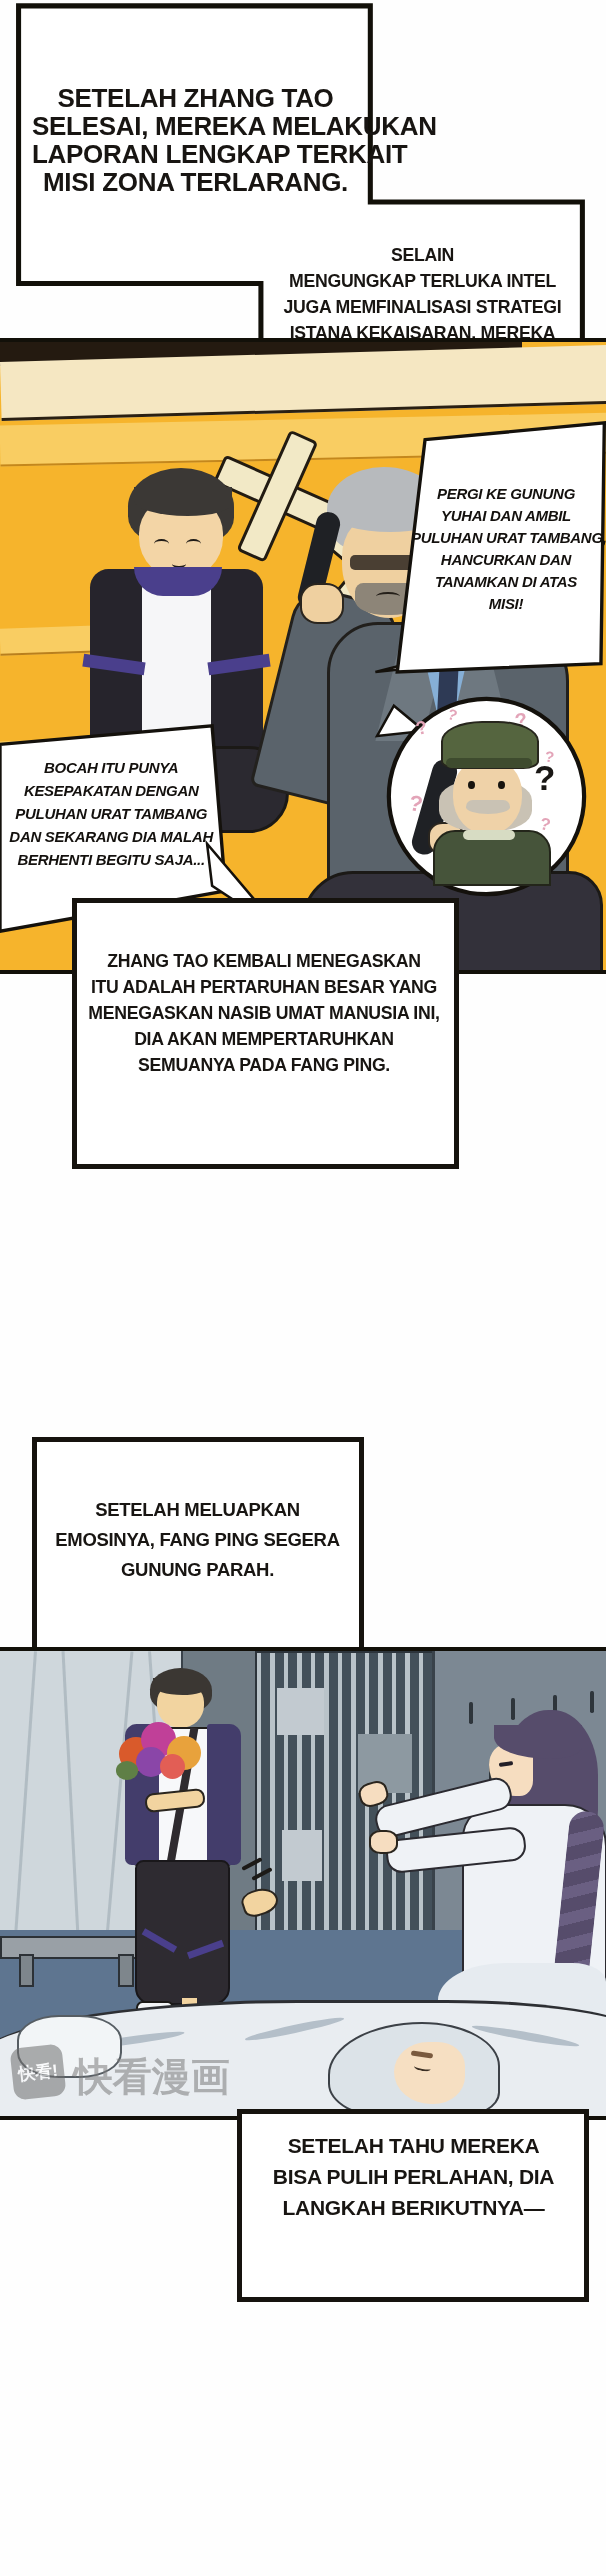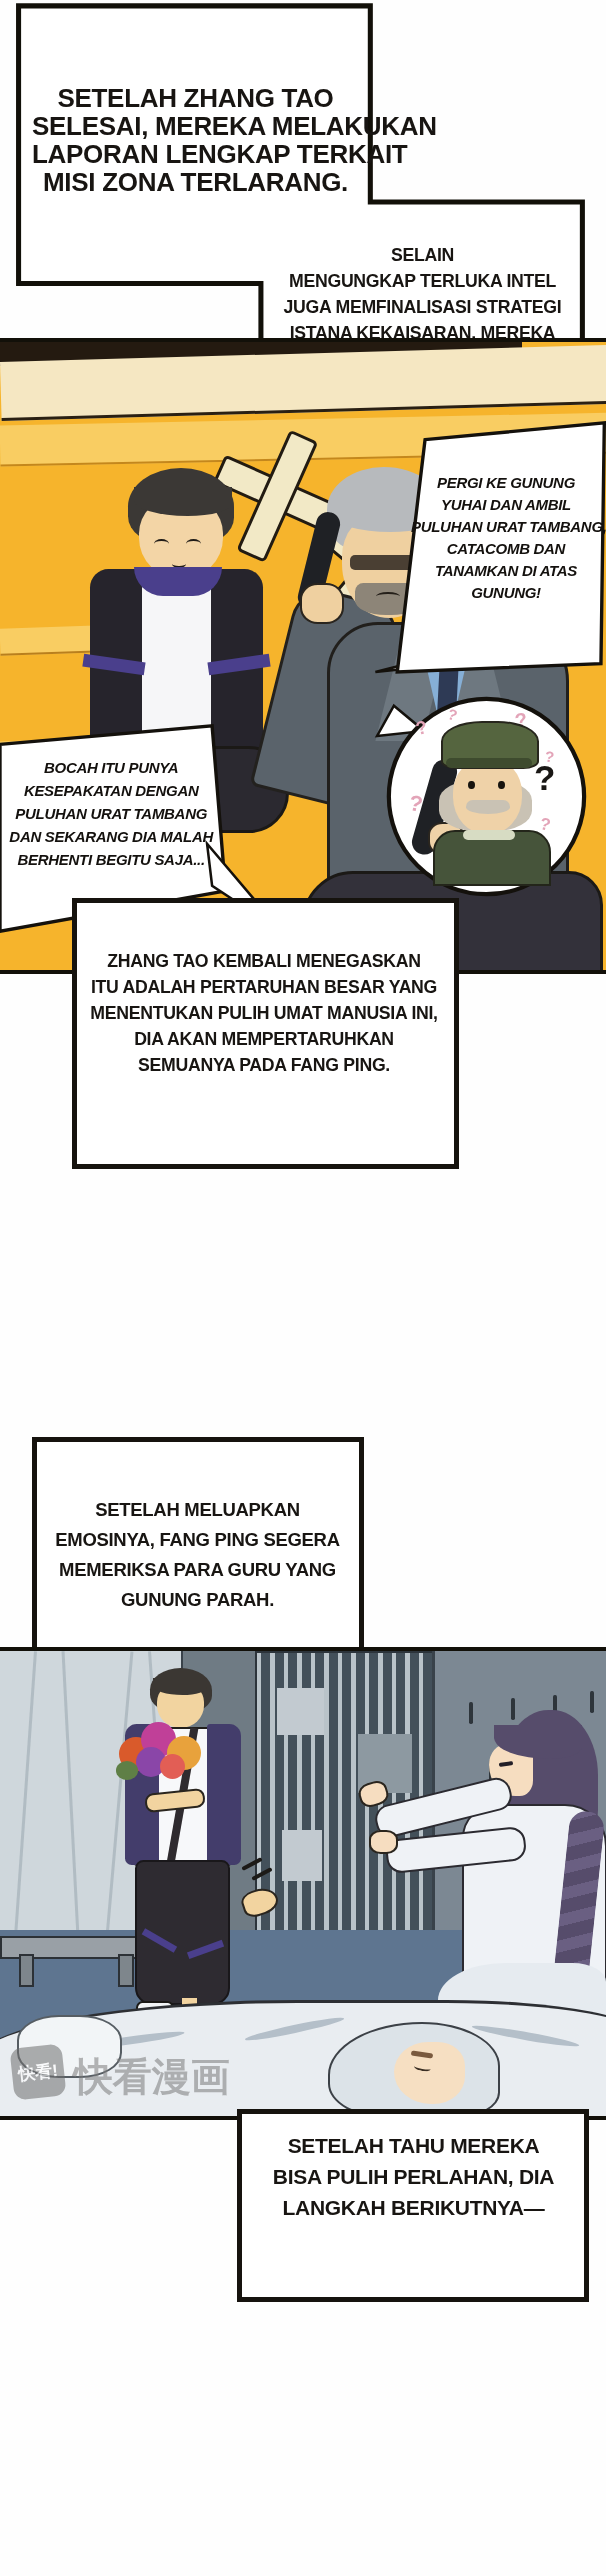--- a/index.html
+++ b/index.html
@@ -96,27 +96,27 @@
 
     <svg class="abs" style="left:0;top:0;" width="606" height="628" viewBox="0 0 720 746">
       <polygon points="688,330 690,366 446,392" fill="#ffffff" stroke="#14110c" stroke-width="3"></polygon>
       <polygon points="505,116 718,96 714,382 472,392" fill="#ffffff" stroke="#14110c" stroke-width="4"></polygon>
       <polygon points="0,478 252,456 268,652 0,700" fill="#ffffff" stroke="#14110c" stroke-width="4"></polygon>
       <polygon points="246,596 252,646 334,700" fill="#ffffff" stroke="#14110c" stroke-width="3"></polygon>
       <polygon points="468,432 504,462 448,468" fill="#ffffff" stroke="#14110c" stroke-width="3"></polygon>
       <circle cx="578" cy="540" r="116" fill="#ffffff" stroke="#14110c" stroke-width="5"></circle>
     </svg>
 
-    <div class="abs bub" style="left:411px;top:130px;width:190px;font-size:15px;line-height:22px;">
+    <div class="abs bub" style="left:411px;top:141px;width:190px;font-size:15px;line-height:22px;">
       <div>PERGI KE GUNUNG</div>
       <div>YUHAI DAN AMBIL</div>
       <div>PULUHAN URAT TAMBANG,</div>
-      <div>CATACOMB DAN</div>
+      <div>HANCURKAN DAN</div>
       <div>TANAMKAN DI ATAS</div>
-      <div>GUNUNG!</div>
+      <div>MISI!</div>
     </div>
     <div class="abs bub" style="left:6.7px;top:414px;width:209px;font-size:15px;line-height:23px;">
       <div>BOCAH ITU PUNYA</div>
       <div>KESEPAKATAN DENGAN</div>
       <div>PULUHAN URAT TAMBANG</div>
       <div>DAN SEKARANG DIA MALAH</div>
       <div>BERHENTI BEGITU SAJA...</div>
     </div>
 
     <div class="abs" style="left:414px;top:372px;width:147px;height:168px;">
@@ -138,30 +138,29 @@
       <div class="abs" style="left:52px;top:86px;width:44px;height:13.5px;background:#c9c2b4;border-radius:6.7px 6.7px 50% 50%;"></div>
       <div class="abs" style="left:18.5px;top:116px;width:114px;height:52px;background:#46543a;border:2.5px solid #23251a;border-radius:22px 22px 0 0;"></div>
       <div class="abs" style="left:49px;top:116px;width:52px;height:10px;background:#d7dcc3;border-radius:5px;"></div>
     </div>
   </div>
 
   <div class="abs stroke" style="left:72px;top:898px;width:377px;height:261px;background:#ffffff;border-width:5px;"></div>
   <div class="abs cap" style="left:79px;top:948px;width:370px;font-size:17.7px;line-height:26px;">
     <div>ZHANG TAO KEMBALI MENEGASKAN</div>
     <div>ITU ADALAH PERTARUHAN BESAR YANG</div>
-    <div>MENENTUKAN PULIH UMAT MANUSIA INI,</div>
+    <div>MENEGASKAN NASIB UMAT MANUSIA INI,</div>
     <div>DIA AKAN MEMPERTARUHKAN</div>
     <div>SEMUANYA PADA FANG PING.</div>
   </div>
 
   <div class="abs stroke" style="left:32px;top:1437px;width:322px;height:220px;background:#ffffff;border-width:5px;"></div>
   <div class="abs cap" style="left:40px;top:1495px;width:315px;font-size:18.5px;line-height:30px;">
     <div>SETELAH MELUAPKAN</div>
     <div>EMOSINYA, FANG PING SEGERA</div>
-    <div>MEMERIKSA PARA GURU YANG</div>
     <div>GUNUNG PARAH.</div>
   </div>
 
   <div class="panel" style="top:1647px;height:465px;background:#a7b5bf;">
 
     <div class="abs" style="left:0;top:0;width:181px;height:290px;background:#cfd7dc;">
       <div class="vein" style="left:23.6px;top:0;width:2.5px;height:286px;transform:rotate(4deg);"></div>
       <div class="vein" style="left:69px;top:0;width:2.5px;height:286px;transform:rotate(-3deg);"></div>
       <div class="vein" style="left:118px;top:0;width:2.5px;height:286px;transform:rotate(5deg);"></div>
       <div class="vein" style="left:158px;top:0;width:2.5px;height:286px;transform:rotate(-4deg);"></div>

